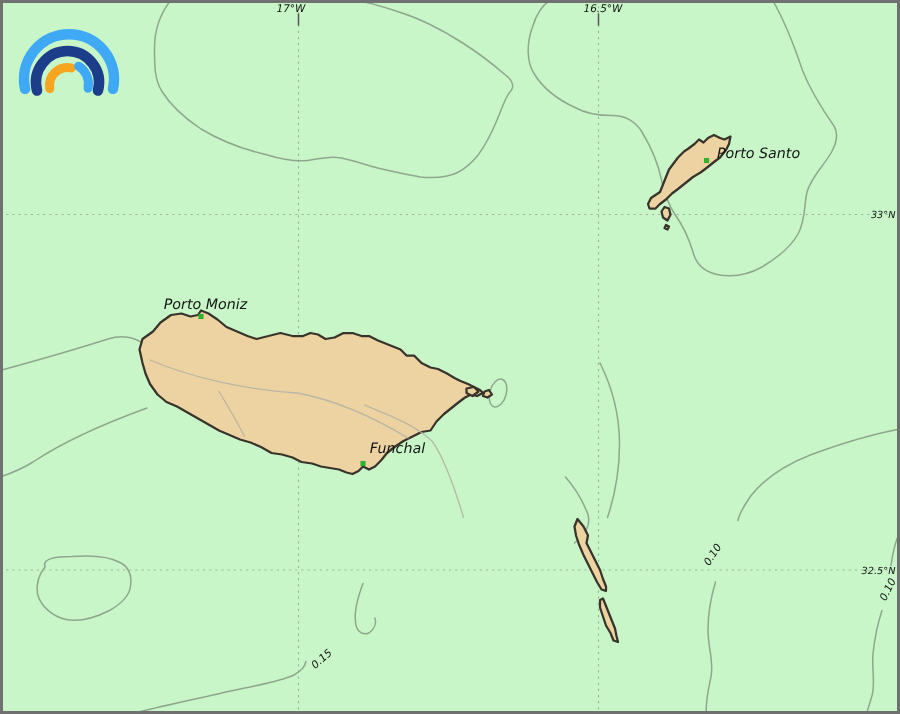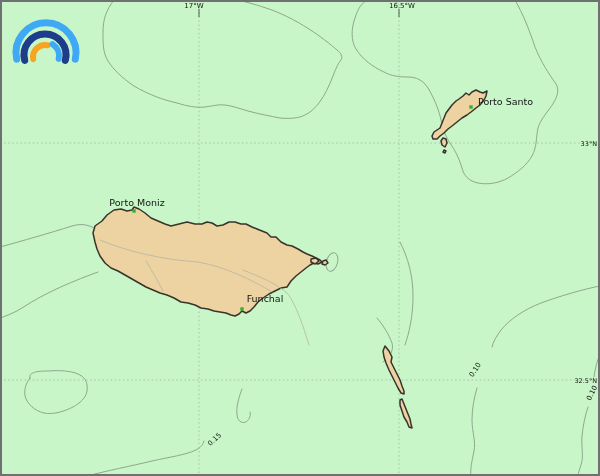--- a/index.html
+++ b/index.html
@@ -1,18 +1,19 @@
 <!DOCTYPE html>
 <html><head>
 <meta charset="utf-8">
 <style>
   html,body{margin:0;padding:0;background:#ffffff;}
   .stage{
     width:600px;height:476px;position:relative;overflow:hidden;
     font-family:"DejaVu Sans","Liberation Sans",sans-serif;
+    font-style:italic;
   }
   svg{display:block;}
   .coastline{stroke-width:1.5;stroke-linejoin:round;stroke-linecap:round;}
   .contour{fill:none;stroke-width:1;stroke-linecap:round;stroke-linejoin:round;}
   .inland-line{fill:none;stroke-width:0.9;stroke-linecap:round;opacity:0.85;}
   .gridline{fill:none;stroke-width:0.8;stroke-dasharray:1.5 2.6;opacity:0.9;}
   .tickline{stroke-width:1;}
   .axis-top{font-size:7px;}
   .axis-right{font-size:6.5px;}
   .place-label{font-size:9.5px;}

